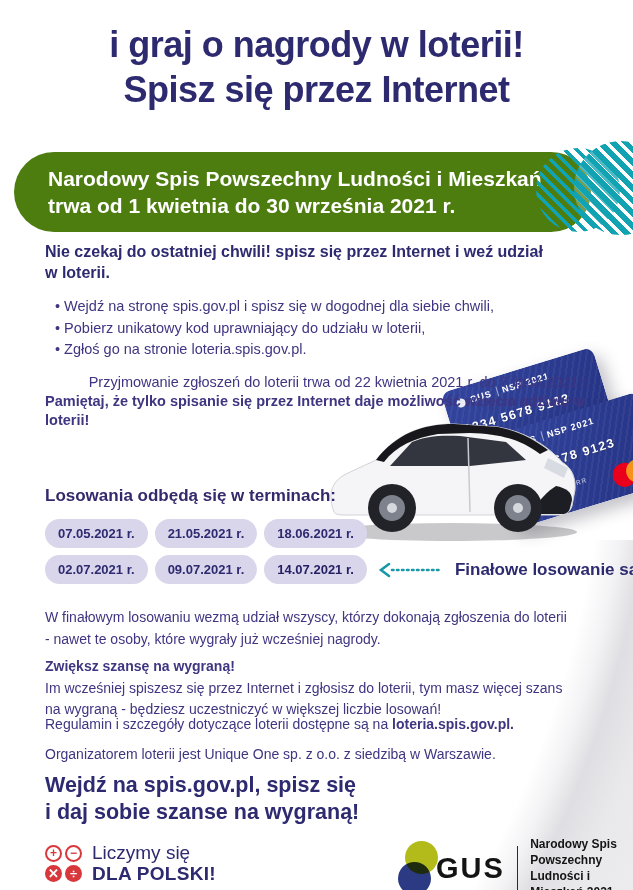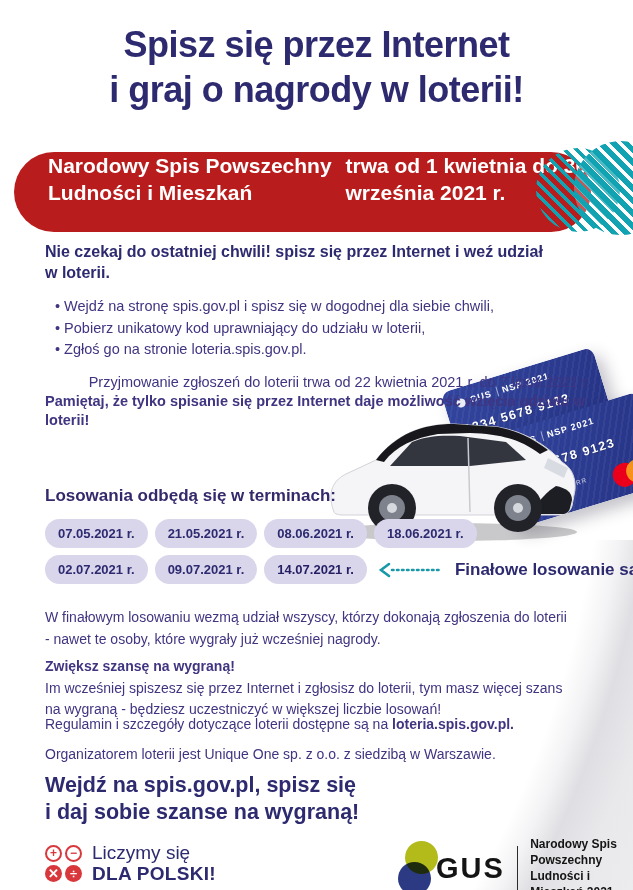--- a/index.html
+++ b/index.html
@@ -10,22 +10,22 @@
   .bg-arc{
     position:absolute;left:0;top:540px;width:633px;height:350px;z-index:0;
     background:radial-gradient(circle at -400px -150px,
       #ffffff 0px,#ffffff 1005px,#f3f3f5 1030px,#dfdfe3 1055px,#e9e9ec 1095px,#efeff1 1200px);
   }
   .z{position:absolute;z-index:2;}
   
   .title{top:22px;left:0;right:0;text-align:center;font-size:36px;font-weight:bold;
     color:#2d2a70;line-height:45px;letter-spacing:-0.5px;}
   
-  .banner{top:152px;left:14px;width:577px;height:80px;background:#b91c1c;border-radius:41px;
-    display:flex;flex-direction:row;justify-content:center;box-sizing:border-box;
+  .banner{top:152px;left:14px;width:577px;height:80px;background:#4d7c0f;border-radius:41px;
+    display:flex;flex-direction:column;justify-content:center;box-sizing:border-box;
     padding-left:34px;color:#ffffff;font-size:21px;font-weight:bold;line-height:27px;}
   .deco-circles{top:141px;left:536px;width:130px;height:98px;z-index:3;}
   .deco-circles .c{position:absolute;border-radius:50%;}
   .c1{left:0;top:7px;width:84px;height:84px;
     background:repeating-linear-gradient(45deg,#11a3b2 0 3.5px,rgba(255,255,255,0) 3.5px 8.5px);}
   .c2{left:38px;top:0;width:94px;height:94px;
     background:repeating-linear-gradient(45deg,#11a3b2 0 5.5px,rgba(255,255,255,0.25) 5.5px 9px);}
   
   .intro{top:241px;left:45px;width:545px;}
   .intro h2{margin:0;font-size:16px;line-height:21px;color:#2d2a70;font-weight:bold;}
@@ -95,22 +95,22 @@
   .gus-div{width:2px;height:44px;background:#2b2b2b;}
   .gus-tag{font-size:12px;font-weight:bold;color:#141414;line-height:16px;}
 </style>
 </head>
 <body>
 
 <div class="poster">
   <div class="bg-arc"></div>
 
   <div class="z title">
+    <div>i graj o nagrody w loterii!</div>
     <div>Spisz się przez Internet</div>
-    <div>i graj o nagrody w loterii!</div>
   </div>
 
   <div class="z banner">
     <div>Narodowy Spis Powszechny Ludności i Mieszkań</div>
     <div>trwa od 1 kwietnia do 30 września 2021 r.</div>
   </div>
   <div class="z deco-circles">
     <div class="c c1"></div>
     <div class="c c2"></div>
   </div>
@@ -174,21 +174,20 @@
       <circle cx="198" cy="114" r="24" fill="#222329"></circle>
         <circle cx="198" cy="114" r="13" fill="#7d828c"></circle>
         <circle cx="198" cy="114" r="5" fill="#d5d8dd"></circle>
     </svg>
   </div>
 
   <div class="z draws-heading">Losowania odbędą się w terminach:</div>
   <div class="z pills-row row-1">
     <span class="pill">07.05.2021 r.</span>
     <span class="pill">21.05.2021 r.</span>
-    <span class="pill">08.06.2021 r.</span>
     <span class="pill">18.06.2021 r.</span>
   </div>
   <div class="z pills-row row-2">
     <span class="pill">02.07.2021 r.</span>
     <span class="pill">09.07.2021 r.</span>
     <span class="pill final">14.07.2021 r.</span>
     <span class="final-arrow">
       <svg width="66" height="16" viewBox="0 0 66 16">
         <path d="M11 2 L3 8 L11 14" stroke="#1898a8" stroke-width="2.6" fill="none" stroke-linecap="round"></path>
         <line x1="14" y1="8" x2="64" y2="8" stroke="#1898a8" stroke-width="2.6" stroke-dasharray="1.5 3.5" stroke-linecap="round"></line>

